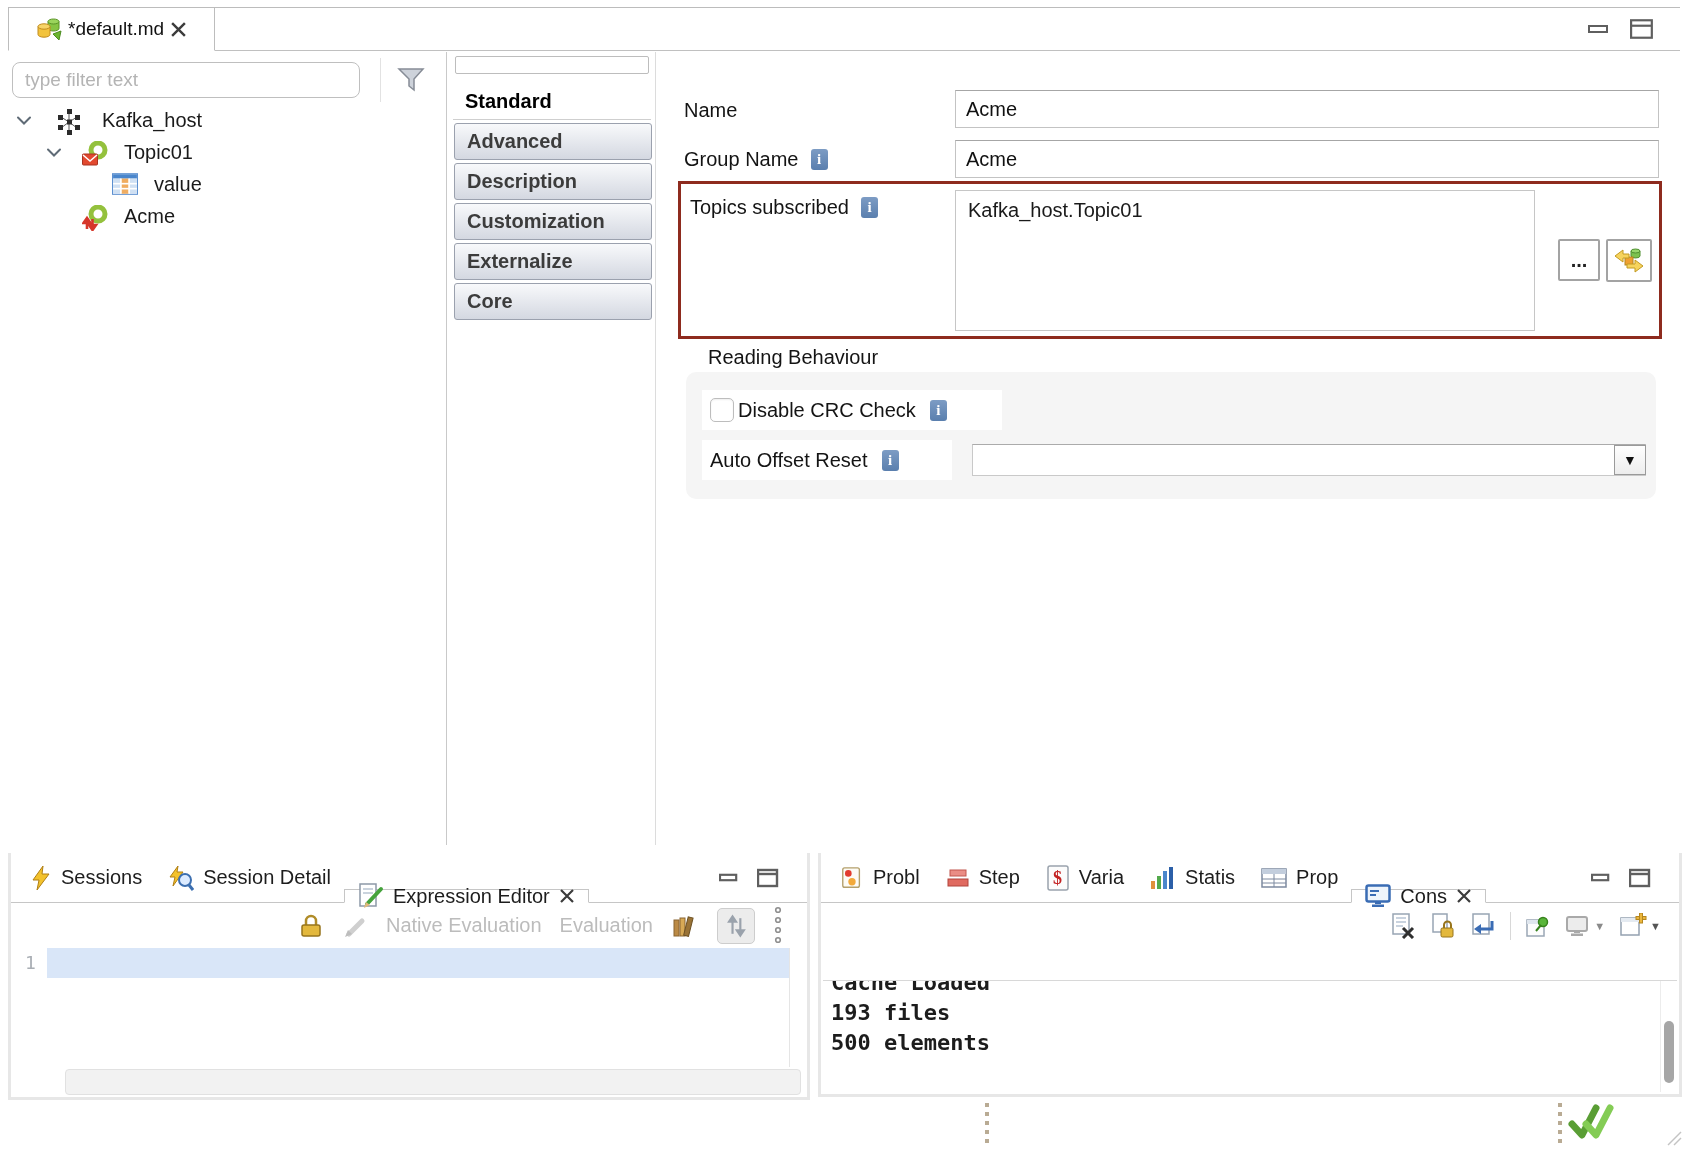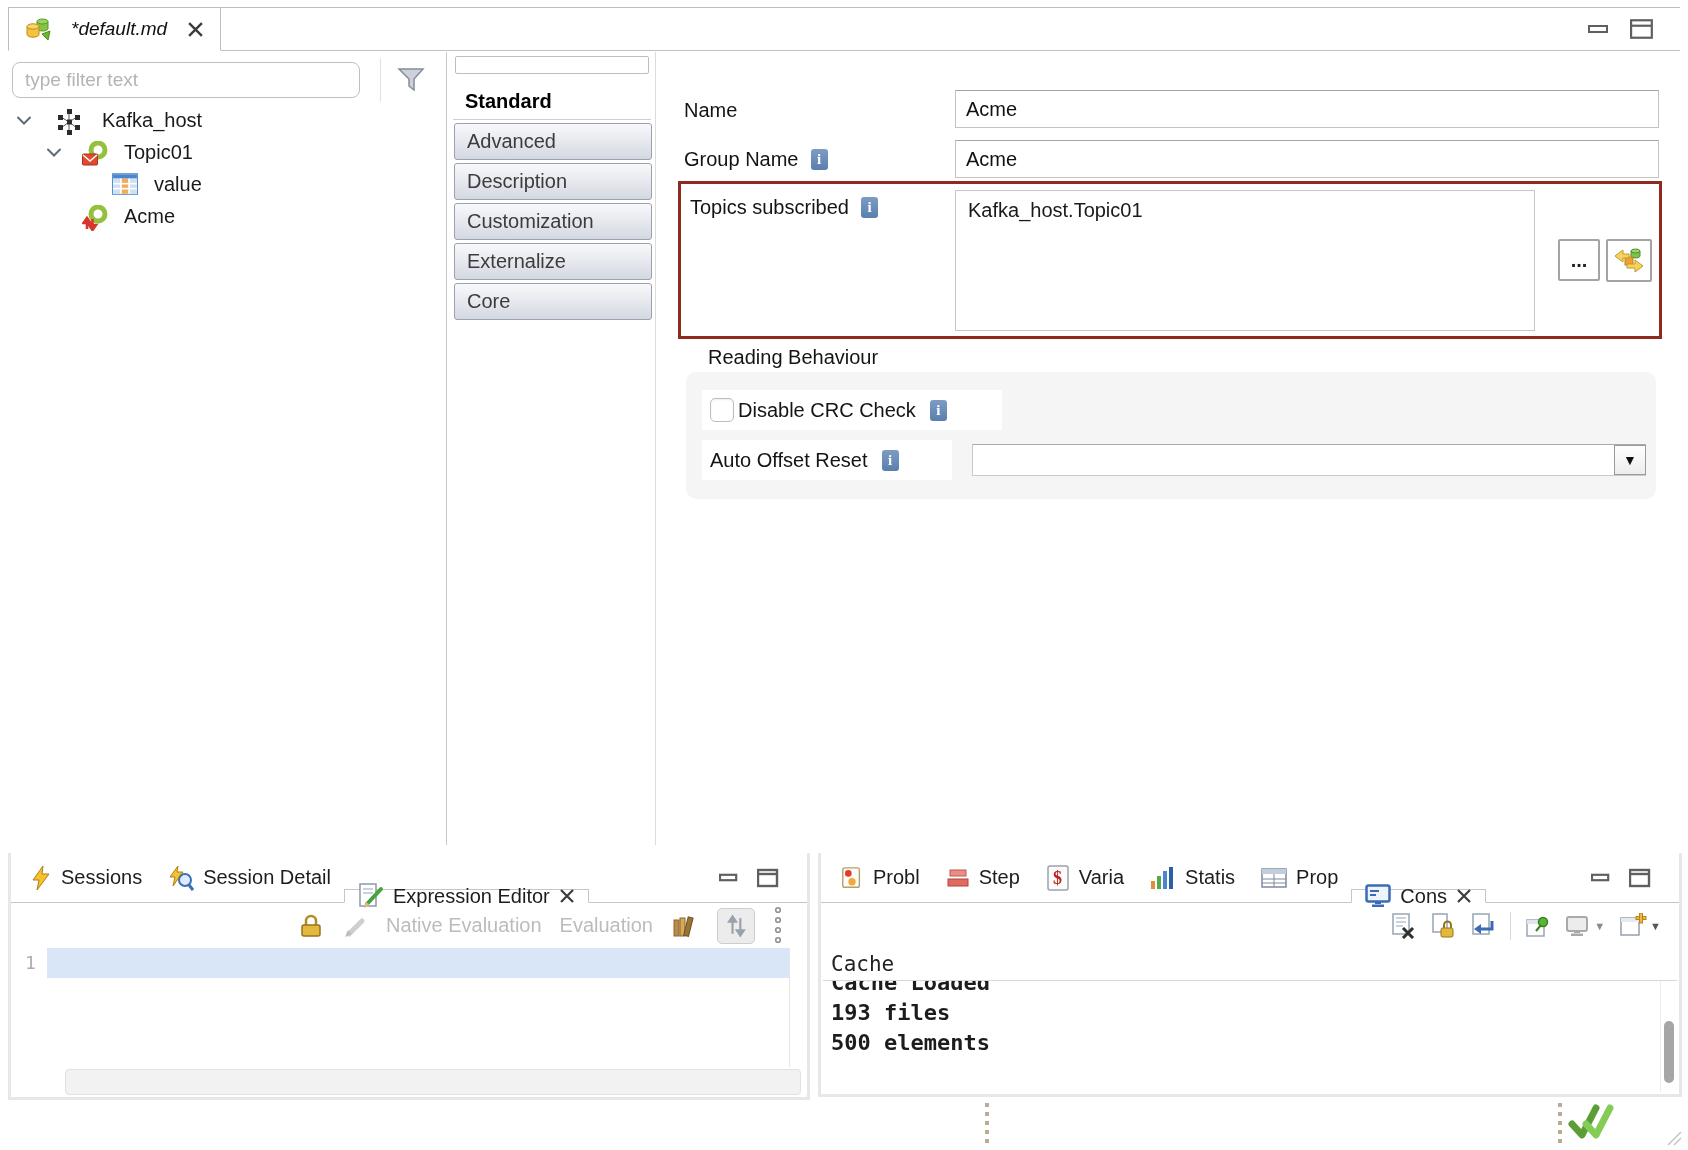--- a/index.html
+++ b/index.html
@@ -5,23 +5,23 @@
   * { margin:0; padding:0; box-sizing:border-box; }
   html,body { background:#ffffff; }
   .screen { position:relative; width:1688px; height:1150px; background:#fff;
             font-family:"Liberation Sans", sans-serif; overflow:hidden; color:#1a1a1a; }
   svg { display:block; }
 
   
   .main-tabbar { position:absolute; left:8px; top:7px; width:1672px; height:44px;
                  border-top:1px solid #bcbcbc; border-bottom:1px solid #c0c0c0;
                  display:flex; align-items:stretch; background:#fff; }
-  .editor-tab { display:flex; align-items:center; gap:20px; padding:0 16px;
+  .editor-tab { display:flex; align-items:center; gap:6px; padding:0 27px;
                 background:#fff; border:1px solid #bdbdbd; border-top:none; border-bottom:1px solid #fff;
-                margin-bottom:-1px; z-index:2;font-style:italic; }
+                margin-bottom:-1px; z-index:2; }
   .editor-tab .title { font-size:19px; color:#111; }
   .win-controls { margin-left:auto; display:flex; align-items:center; gap:20px; padding-right:26px; }
 
   
   .explorer { position:absolute; left:8px; top:52px; width:439px; height:793px;
               border-right:1px solid #c9c9c9; background:#fff; }
   .filter-input { position:absolute; left:4px; top:10px; width:348px; height:36px;
                   border:1px solid #bfbfbf; border-radius:8px; font-size:19px; padding:0 12px;
                   color:#333; outline:none; font-family:"Liberation Sans",sans-serif; }
   .filter-input::placeholder { color:#b4b4b4; }
@@ -37,21 +37,21 @@
   
   .form-tabs { position:absolute; left:447px; top:52px; width:209px; height:793px;
                border-right:1px solid #dcdcdc; background:#fff; padding:4px 4px 0 6px; }
   .mini-box { height:18px; margin:0 2px 4px 2px; border:1px solid #bdbdbd; border-radius:2px; background:#fff; }
   .ftab-active { height:36px; display:flex; align-items:center; padding-left:12px;
                  font-weight:bold; font-size:20px; color:#000; background:#fff;
                  border-bottom:1px solid #cfcfcf; margin:10px 0 1px 0; cursor:pointer; }
   .ftab-btn { height:37px; margin:3px 1px 0 1px; display:flex; align-items:center; padding-left:12px;
               font-size:20px; color:#3c3c3c; background:linear-gradient(#f8f9fb,#d4d8e1);
               border:1px solid #9ba1ae; border-radius:3px; cursor:pointer; width:100%;
-              font-family:"Liberation Sans",sans-serif; text-align:left; }
+              font-family:"Liberation Sans",sans-serif; text-align:left;font-weight:bold; }
 
   
   .form-area { position:absolute; left:656px; top:52px; width:1032px; height:793px; background:#fff; }
   .flabel { position:absolute; font-size:20px; color:#141414; display:flex; align-items:center; gap:12px; white-space:nowrap; }
   .info-badge { display:inline-flex; width:17px; height:21px; background:linear-gradient(#7d9cc4,#5a7fae);
                 border-radius:3px; color:#fff; align-items:center; justify-content:center;
                 font-family:"Liberation Serif", serif; font-weight:bold; font-size:15px; }
   .txt-input { position:absolute; height:38px; border:1px solid #c3c3c3; border-top-color:#a6a6a6;
                font-size:20px; padding:0 10px; color:#111; background:#fff; outline:none;
                font-family:"Liberation Sans",sans-serif; }
@@ -561,21 +561,20 @@
           <rect x="2" y="5" width="18" height="17" fill="#fff" stroke="#94a1b0" stroke-width="1.5"></rect>
           <rect x="2" y="5" width="18" height="4" fill="#e4eaf1"></rect>
           <rect x="17" y="3.5" width="10" height="3" fill="#ecb73c" stroke="#b5861f" stroke-width="1"></rect>
           <rect x="20.5" y="0" width="3" height="10" fill="#ecb73c" stroke="#b5861f" stroke-width="1"></rect>
         </svg>
         <span style="font-size:11px;color:#555;">▼</span>
       </button>
     </div>
 
     <div class="console">
-      <div class="console-header">Cache</div>
       <div class="console-view">
         <div class="console-lines">
           <div class="console-line">Cache Loaded</div>
           <div class="console-line">193 files</div>
           <div class="console-line">500 elements</div>
         </div>
       </div>
       <div class="cscroll">
         <div class="cscroll-thumb"></div>
       </div>

